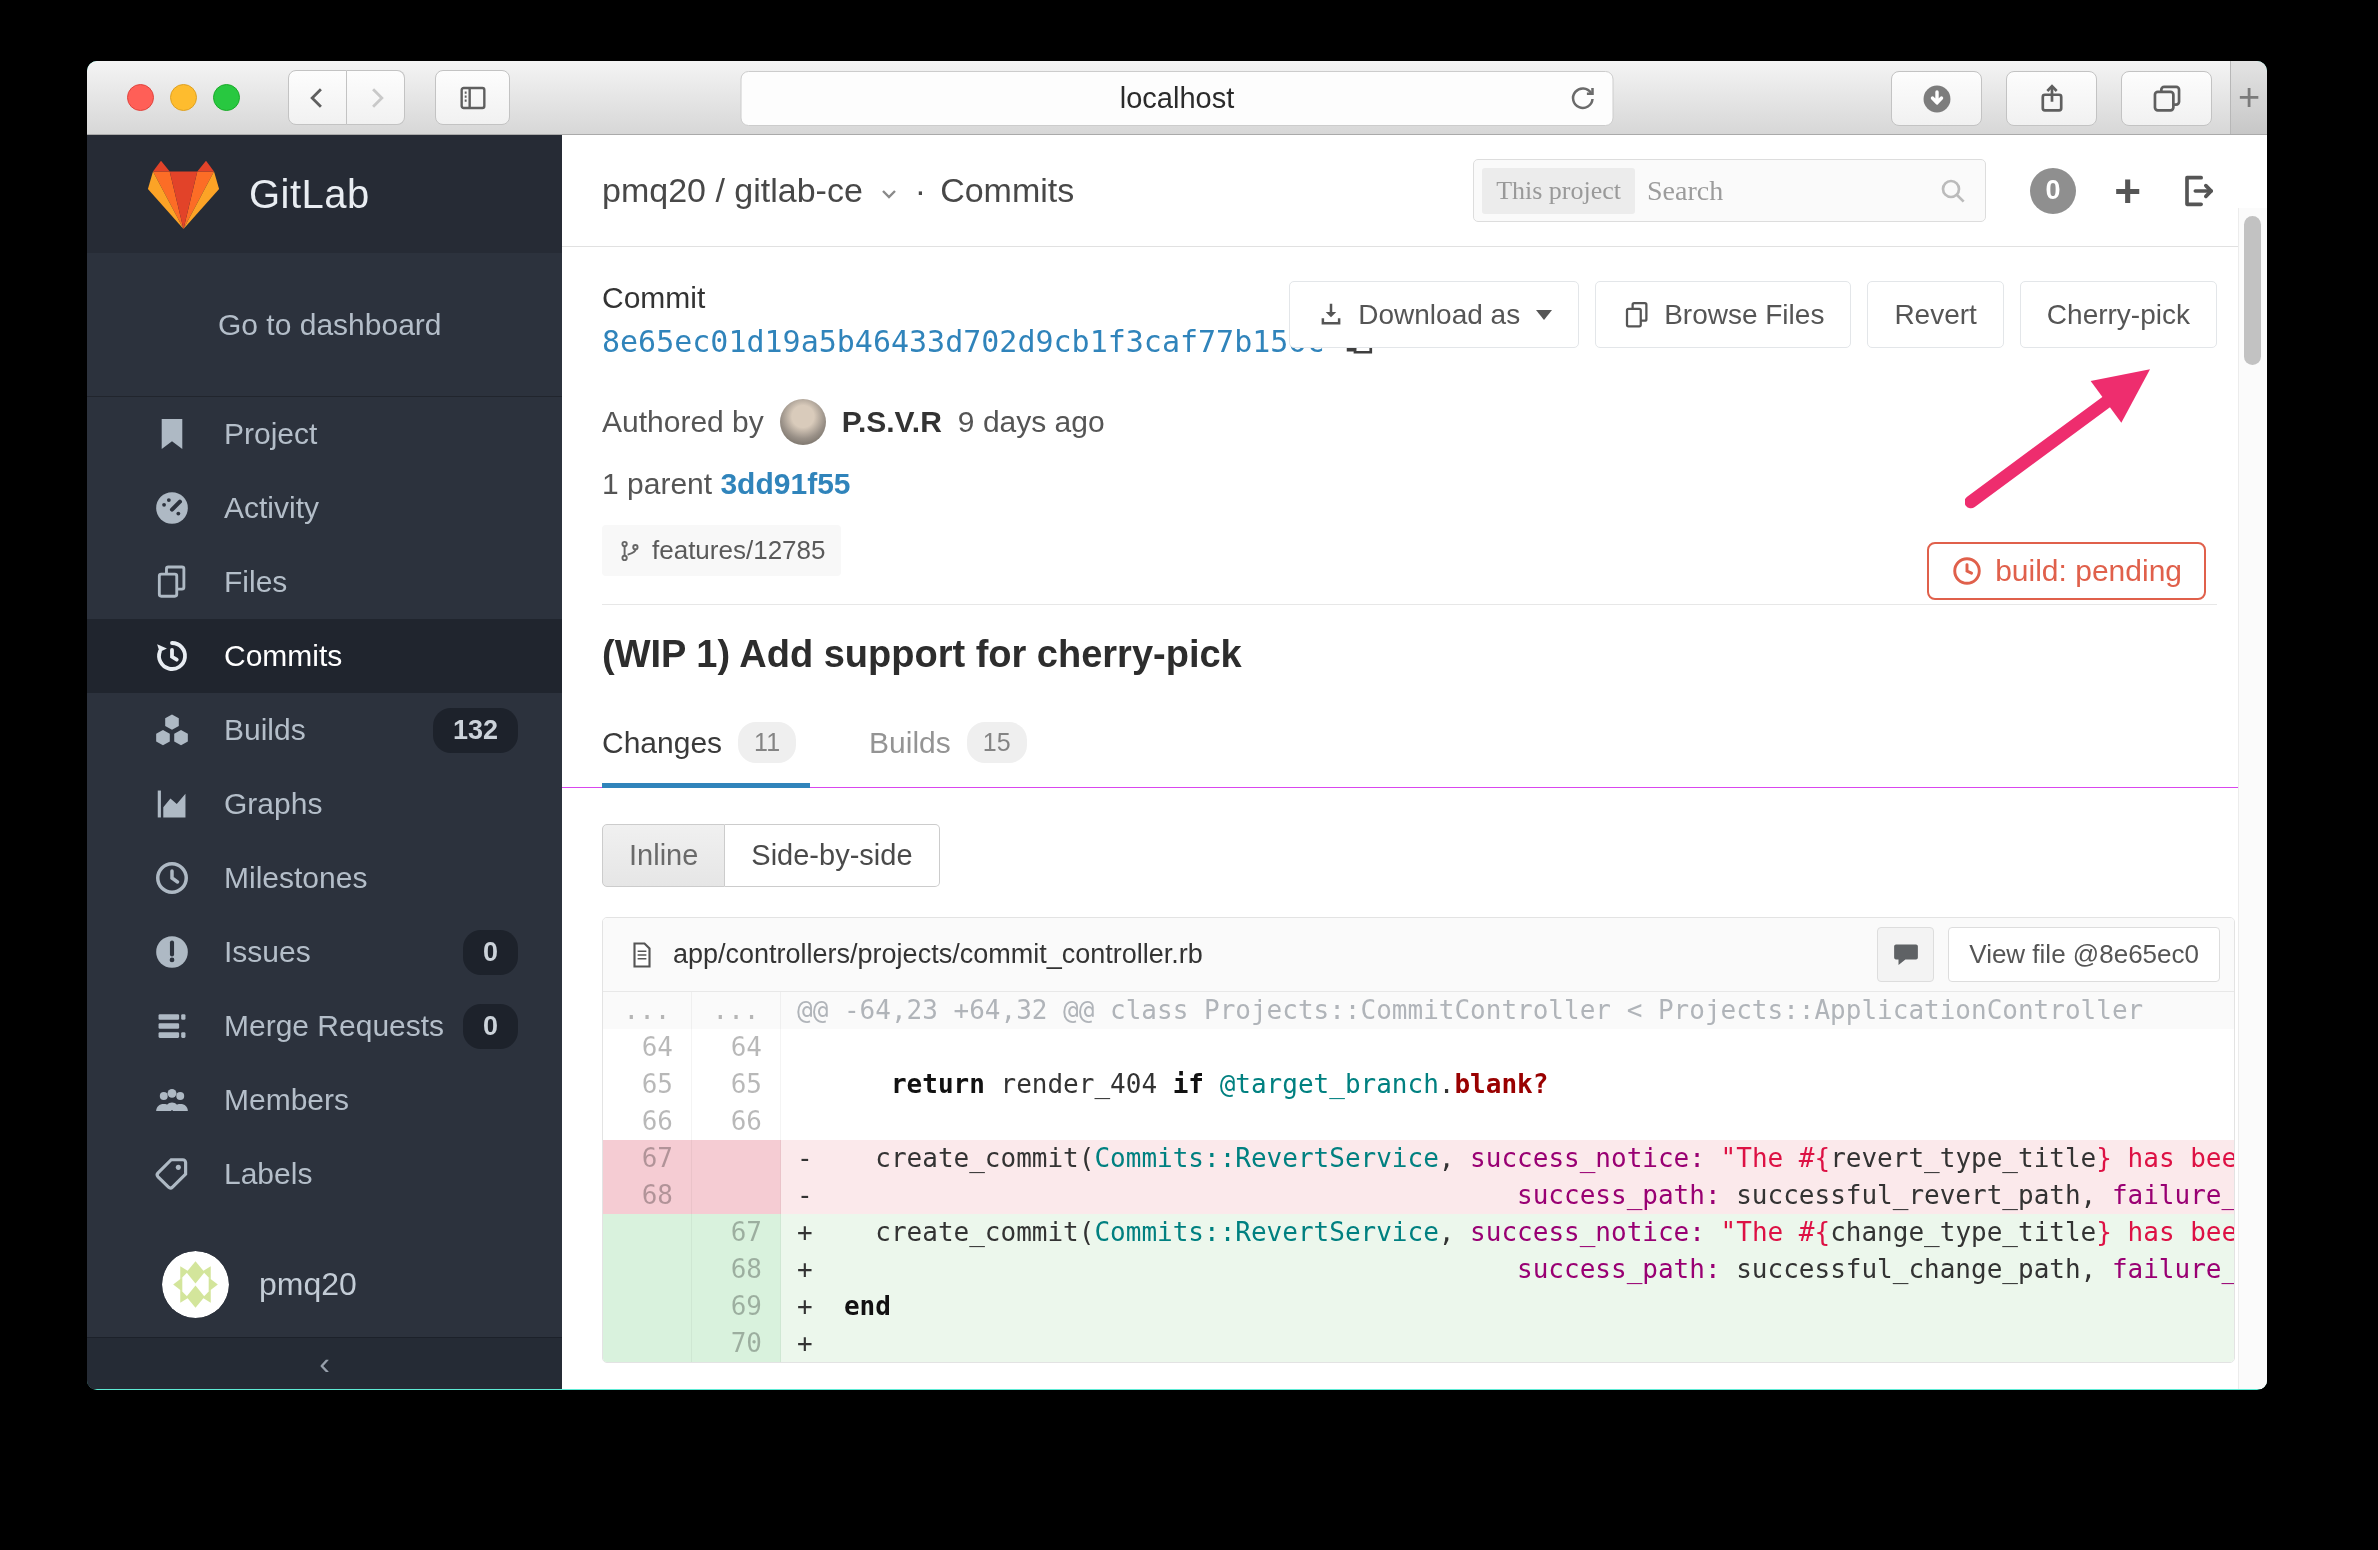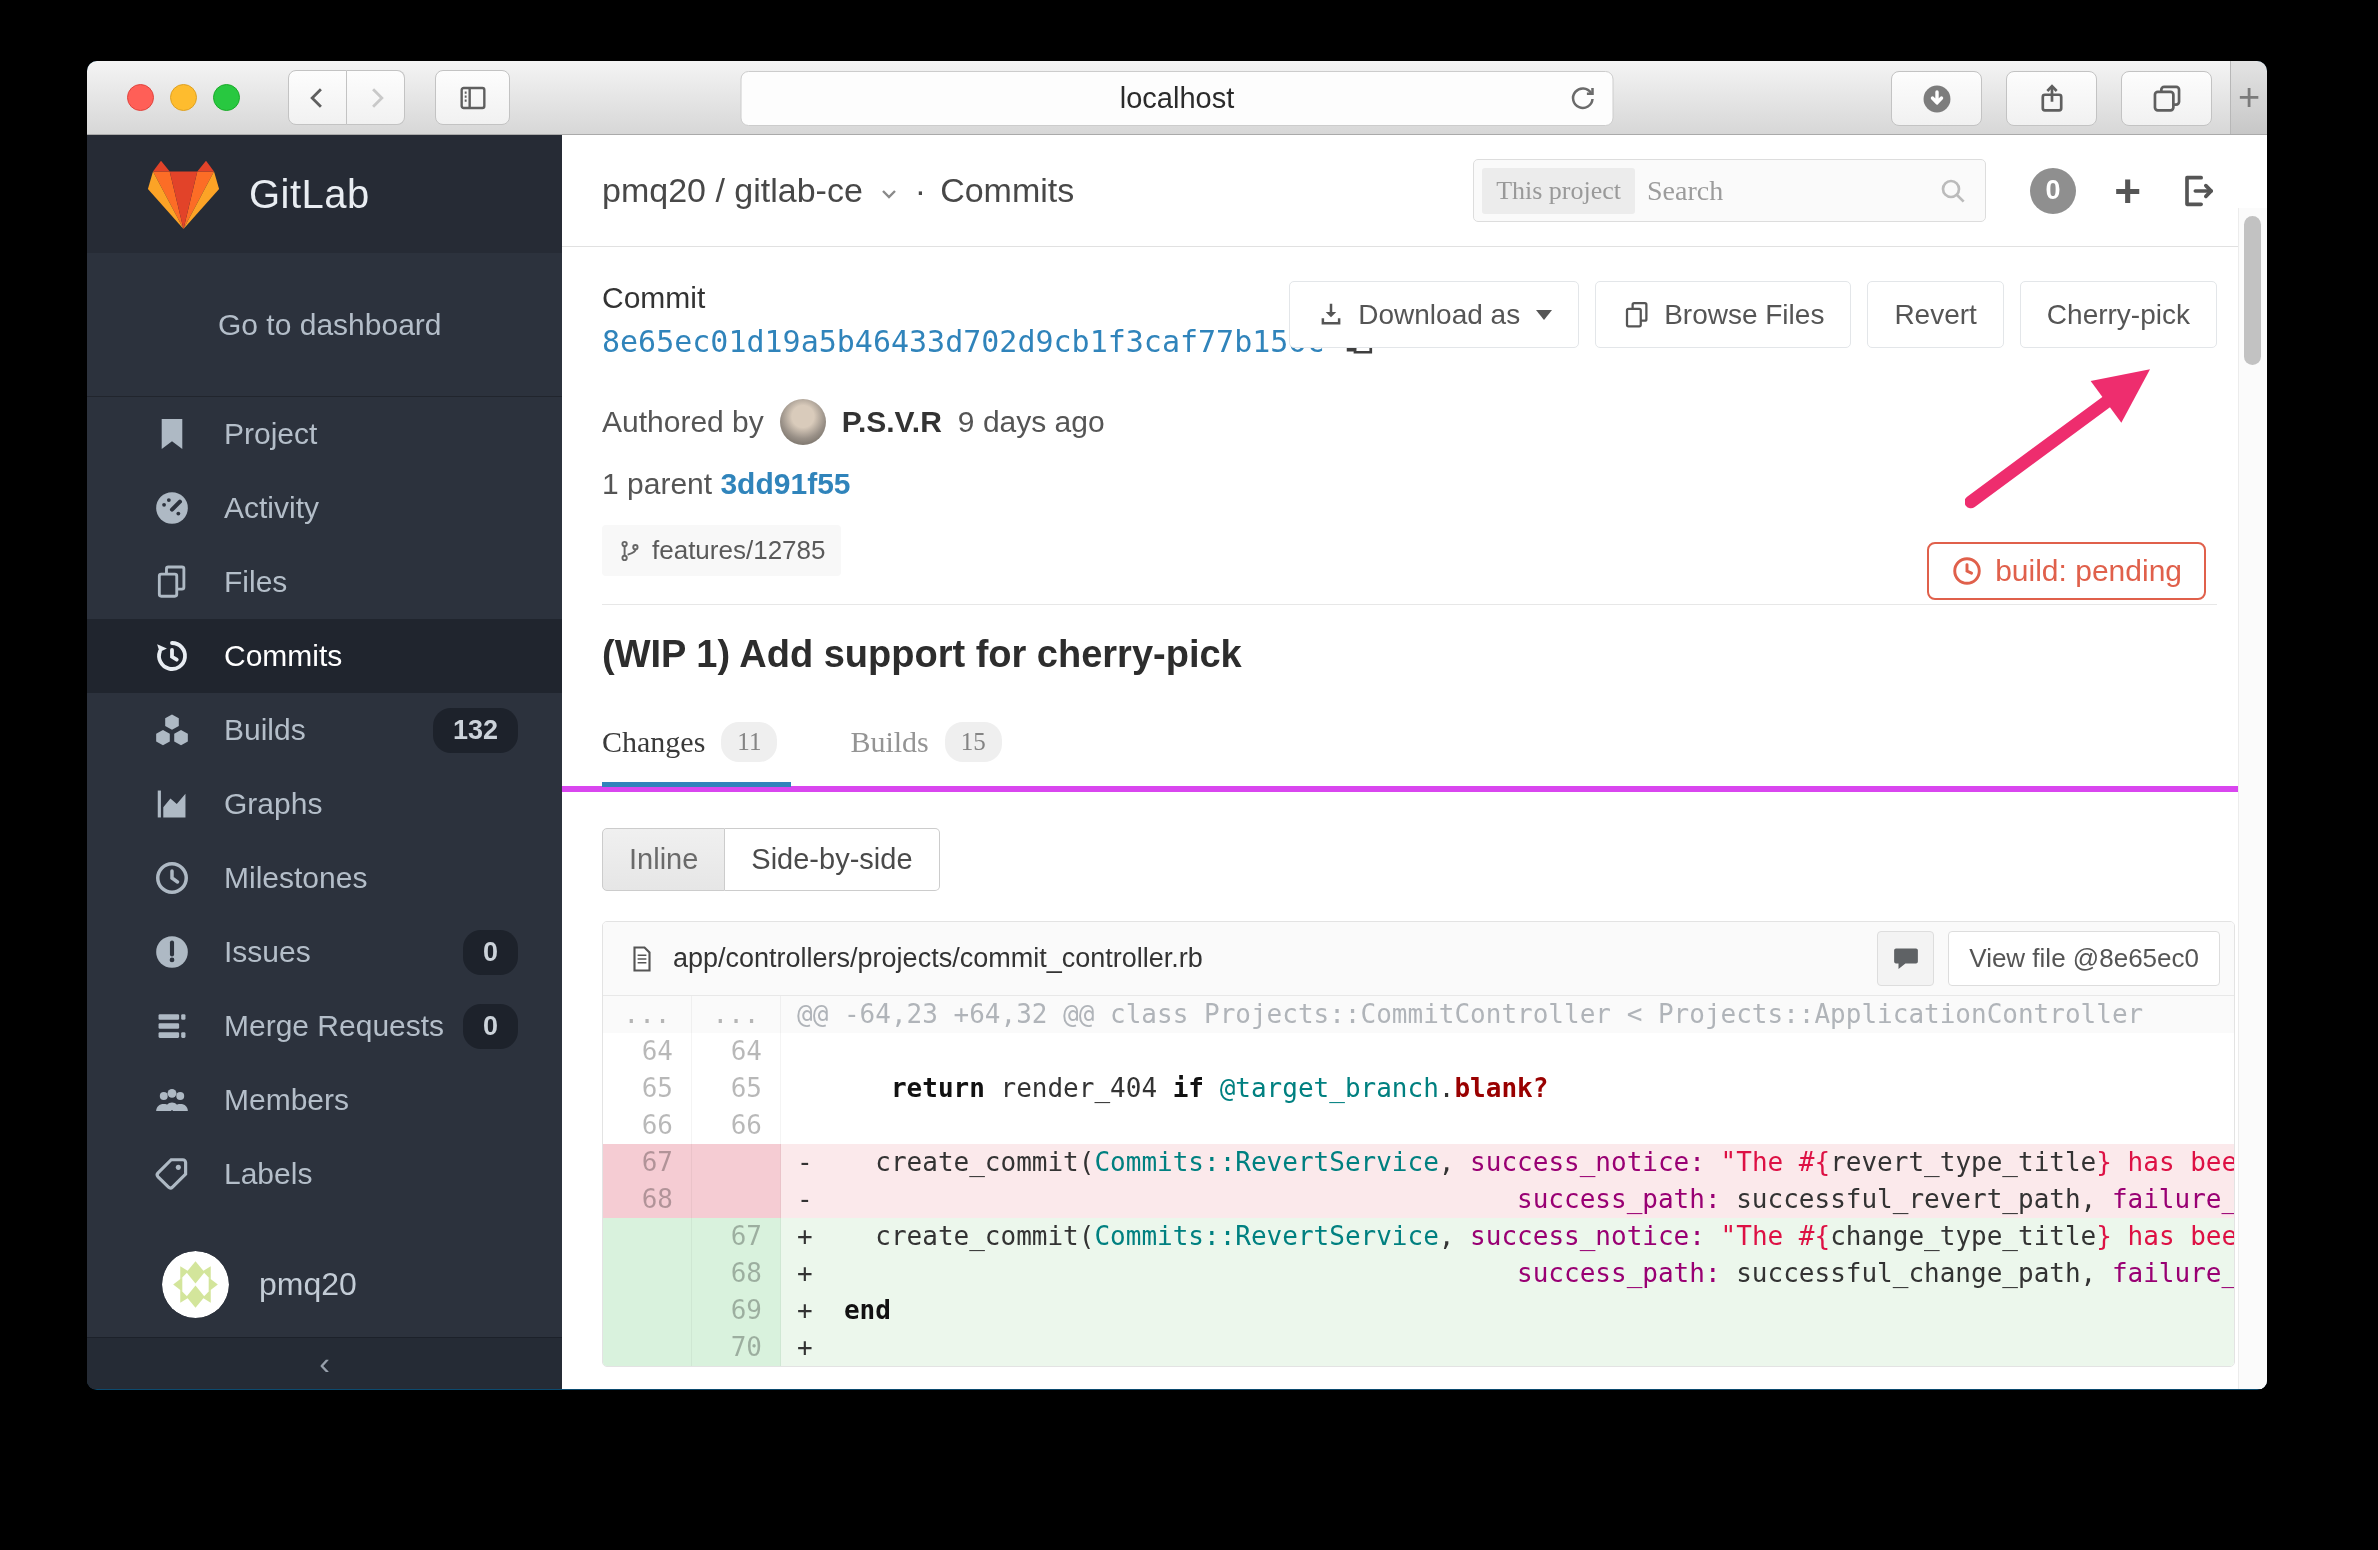--- a/index.html
+++ b/index.html
@@ -1,19 +1,19 @@
 <!DOCTYPE html>
 <html><head>
 <meta charset="utf-8">
 <style>
   html,body{margin:0;padding:0;background:#000;}
   .stage{position:relative;width:2378px;height:1550px;background:#000;overflow:hidden;
          font-family:"Liberation Sans",sans-serif;}
   .window{position:absolute;left:87px;top:61px;width:2180px;height:1329px;border-radius:10px;
-          overflow:hidden;background:#0c4a6e;}
+          overflow:hidden;background:#5eead4;}
 
   
   .titlebar{position:relative;height:73px;background:linear-gradient(#f4f4f4,#d7d7d7);
             border-bottom:1px solid #aaa;display:flex;align-items:center;padding:0 0 0 40px;}
   .lights{display:flex;gap:16px;align-items:center;}
   .light{width:25px;height:25px;border-radius:50%;}
   .light.red{background:#ff5f57;border:1px solid #e0443e;}
   .light.yellow{background:#febc2e;border:1px solid #dea123;}
   .light.green{background:#28c840;border:1px solid #1aab29;}
   .tb-btn{height:53px;border:1px solid #c3c3c3;border-radius:8px;background:linear-gradient(#fdfdfd,#f1f1f1);
@@ -89,21 +89,21 @@
   .btn{height:65px;background:#fff;border:1px solid #e3e6e9;border-radius:5px;display:flex;align-items:center;
        padding:0 26px;font-size:28px;color:#555;gap:12px;cursor:pointer;}
   .caret{width:0;height:0;border-left:8px solid transparent;border-right:8px solid transparent;
          border-top:10px solid #555;margin-left:4px;}
   .build-badge{position:absolute;top:279px;right:61px;display:inline-flex;align-items:center;gap:12px;
                border:2px solid #e0604b;color:#e0604b;border-radius:8px;padding:10px 22px;font-size:30px;margin-top:16px;}
   .arrow-svg{position:absolute;top:116px;right:114px;width:188px;height:149px;}
 
   .page-title{margin:28px 50px 0 40px;font-size:38px;font-weight:bold;color:#2d2d2d;}
 
-  .tabs{margin-top:46px;padding:0 50px 0 40px;border-bottom:6px solid #d946ef;display:flex;gap:59px;font-family:Liberation Serif, serif;}
+  .tabs{margin-top:46px;padding:0 50px 0 40px;border-bottom:1px solid #d946ef;display:flex;gap:59px;}
   .tab{position:relative;display:flex;align-items:center;gap:16px;padding:0 14px 24px 0;font-size:30px;
        color:#949494;cursor:pointer;}
   .tab .pill{background:#efefef;color:#848484;font-size:25px;padding:6px 16px;border-radius:18px;}
   .tab.active{color:#3a3a3a;}
   .tab.active::after{content:"";position:absolute;left:0;right:0;bottom:-1px;height:5px;background:#3084bb;}
 
   .stats-row{display:flex;align-items:center;justify-content:space-between;padding:36px 50px 30px 40px;}
   .stats{font-size:30px;color:#5a5a5a;}
   .stats .blue{color:#3084bb;font-weight:bold;}
   .stats .green{color:#46a546;font-weight:bold;}

